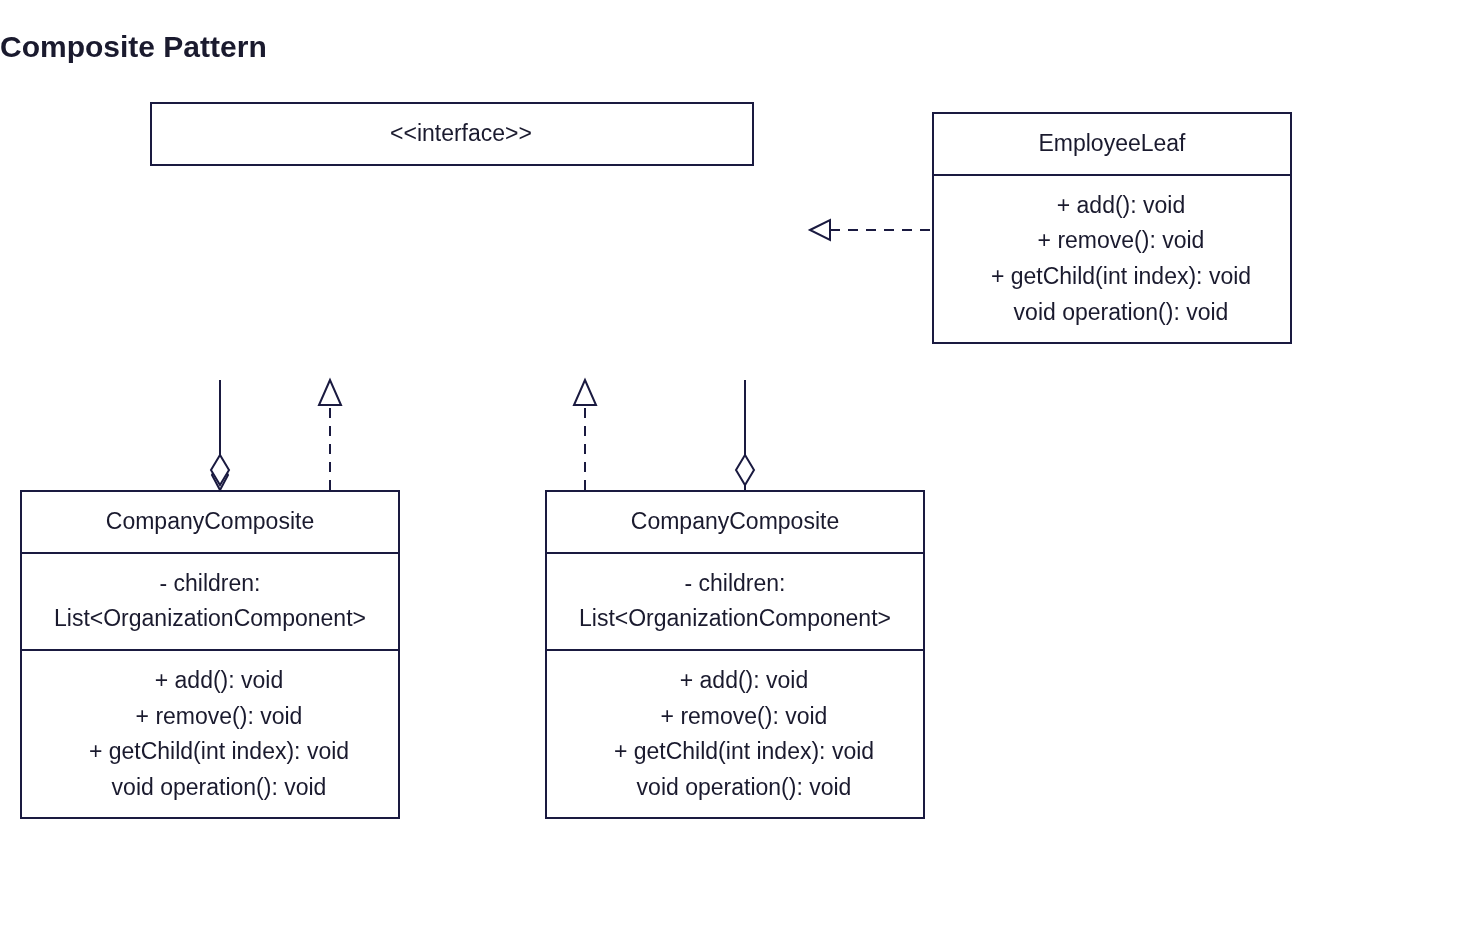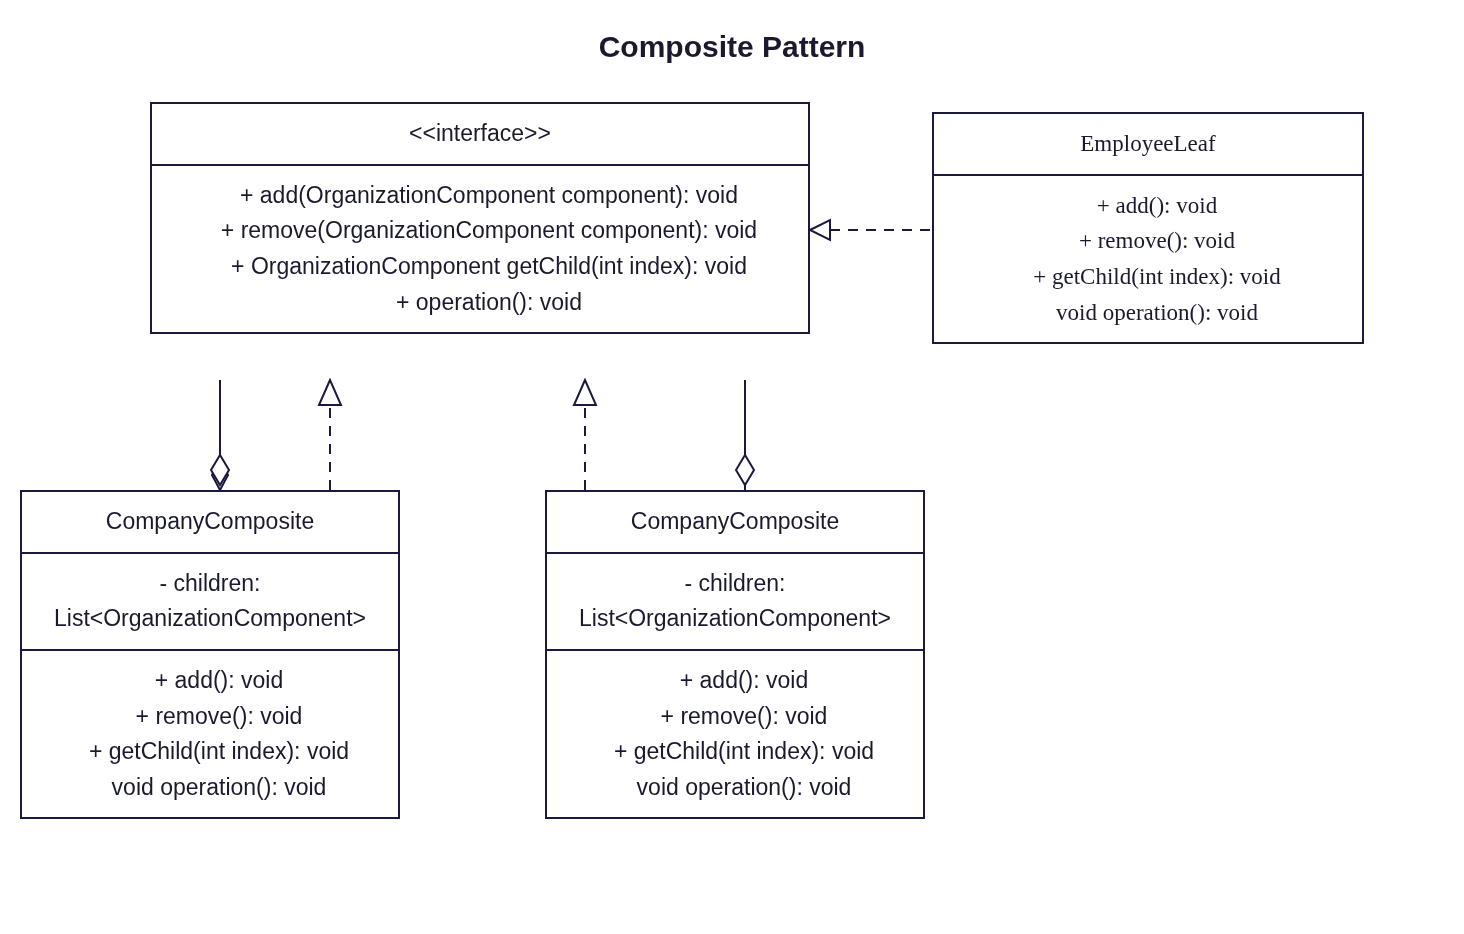--- a/index.html
+++ b/index.html
@@ -9,21 +9,21 @@
     width: 1464px;
     height: 934px;
     position: relative;
     color: #1a1a2e;
   }
   .title {
     position: absolute;
     top: 30px;
     left: 0;
     width: 100%;
-    text-align: center;
+    text-align: left;
     font-size: 30px;
     font-weight: 600;
   }
   .uml-class {
     position: absolute;
     border: 2px solid #1a1a40;
     background: #ffffff;
   }
   .uml-section {
     border-bottom: 2px solid #1a1a40;
@@ -41,33 +41,27 @@
     width: 1464px;
     height: 934px;
     pointer-events: none;
   }
 </style>
 </head>
 <body>
 
 <div class="title">Composite Pattern</div>
 
-<div class="uml-class" style="left:150px; top:102px; width:660px;">
+<div class="uml-class" style="left:150px; top:102px; width:604px;">
   <div class="uml-section uml-name">
     <span class="stereotype">&lt;&lt;interface&gt;&gt;</span>
   </div>
-  <div class="uml-section">
-    <div>+  add(OrganizationComponent component): void</div>
-    <div>+  remove(OrganizationComponent component): void</div>
-    <div>+  OrganizationComponent getChild(int index): void</div>
-    <div>+  operation(): void</div>
-  </div>
 </div>
 
-<div class="uml-class" style="left:932px; top:112px; width:432px;font-family:Liberation Serif, serif;">
+<div class="uml-class" style="left:932px; top:112px; width:360px;">
   <div class="uml-section uml-name">
     <span>EmployeeLeaf</span>
   </div>
   <div class="uml-section">
     <div>+  add(): void</div>
     <div>+  remove(): void</div>
     <div>+  getChild(int index): void</div>
     <div>void operation(): void</div>
   </div>
 </div>

